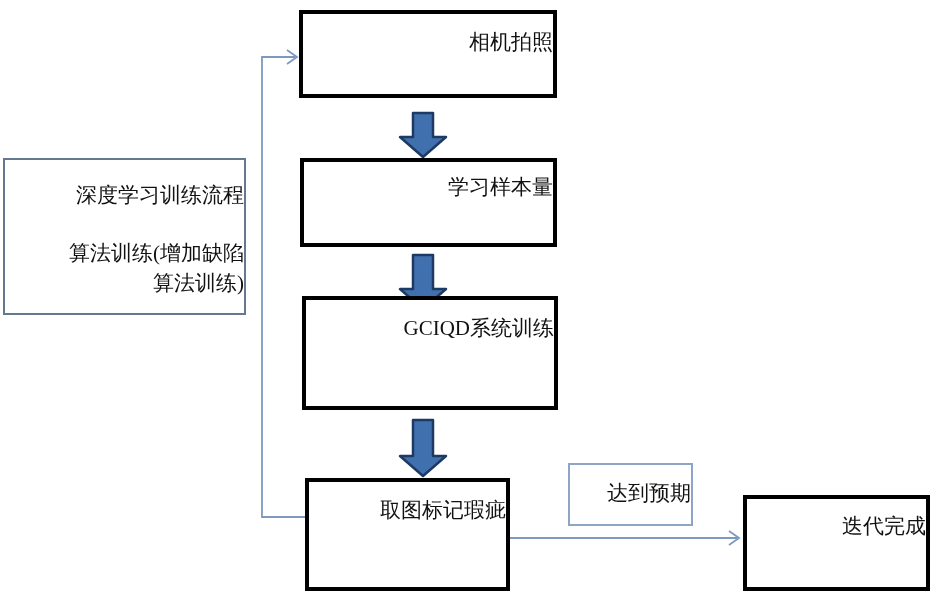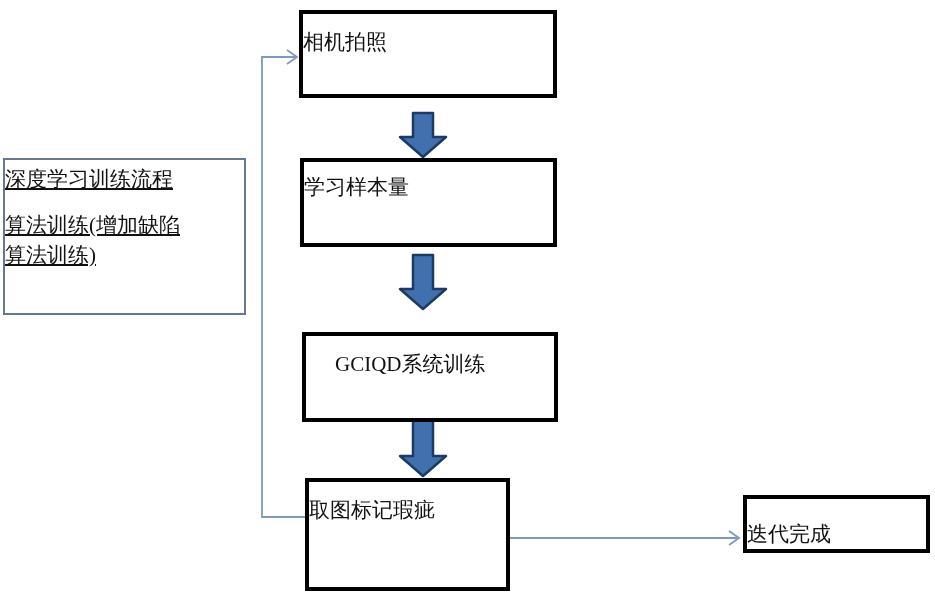--- a/index.html
+++ b/index.html
@@ -14,69 +14,72 @@
   }
   .overlay {
     position: absolute;
     left: 0; top: 0;
     width: 935px; height: 599px;
   }
   .node {
     position: absolute;
     box-sizing: border-box;
     background: #ffffff;
-    text-align: left;
+    text-align: right;
     font-size: 21px;
     line-height: 30px;
   }
   .main-box { border: 4px solid #000000; }
   .side-panel { border: 2px solid #66788f; }
   .condition-box { border: 2px solid #8fa5c6; }
   .block-arrow { stroke: #1d3a63; stroke-width: 2.5; stroke-linejoin: round; }
   .connector { fill: none; stroke-width: 1.8; }
-  .para2 { margin-top: 16px; }
+  .para2 { margin-top: 28px; }
 </style>
 </head>
 <body>
 
 <div class="canvas">
 
   <svg class="overlay" width="935" height="599" viewBox="0 0 935 599">
 
     <path class="connector" d="M305 517 L262 517 L262 57 L295 57" fill="none" stroke="#7e98c0"></path>
     <path class="connector" d="M287 50 L297 57 L287 64" fill="none" stroke="#7e98c0"></path>
 
     <path class="connector" d="M510 538 L737 538" fill="none" stroke="#7e98c0"></path>
     <path class="connector" d="M729 531 L739 538 L729 545" fill="none" stroke="#7e98c0"></path>
 
     <polygon class="block-arrow" points="413,113 433,113 433,137 446,137 423,157 400,137 413,137" fill="#4170ae"></polygon>
     <polygon class="block-arrow" points="413,255 433,255 433,289 446,289 423,309 400,289 413,289" fill="#4170ae"></polygon>
     <polygon class="block-arrow" points="413,420 433,420 433,456 446,456 423,476 400,456 413,456" fill="#4170ae"></polygon>
   </svg>
 
-  <div class="node side-panel" style="left:3px; top:158px; width:243px; height:157px; padding-top:4px;text-decoration:underline;">
+  <div class="node side-panel" style="left:3px; top:158px; width:243px; height:157px; padding-top:20px;">
     <div>深度学习训练流程</div>
     <div class="para2">算法训练(增加缺陷</div>
     <div>算法训练)</div>
   </div>
 
   <div class="node main-box" style="left:299px; top:10px; width:258px; height:88px; padding-top:13px;">
     <span>相机拍照</span>
   </div>
 
   <div class="node main-box" style="left:300px; top:158px; width:257px; height:89px; padding-top:10px;">
     <span>学习样本量</span>
   </div>
 
-  <div class="node main-box" style="left:302px; top:332px; width:256px; height:90px; padding-top:13px;padding-left:29px;">
+  <div class="node main-box" style="left:302px; top:296px; width:256px; height:114px; padding-top:13px;padding-left:29px;">
     <span>GCIQD系统训练</span>
   </div>
 
   <div class="node main-box" style="left:305px; top:478px; width:205px; height:113px; padding-top:13px;">
     <div>取图标记瑕疵</div>
   </div>
 
+  <div class="node condition-box" style="left:568px; top:463px; width:125px; height:63px; padding-top:13px;">
+    <span>达到预期</span>
+  </div>
 
-  <div class="node main-box" style="left:743px; top:495px; width:187px; height:58px; padding-top:20px;">
+  <div class="node main-box" style="left:743px; top:495px; width:187px; height:96px; padding-top:12px;">
     <span>迭代完成</span>
   </div>
 
 </div>
 
 </body></html>

